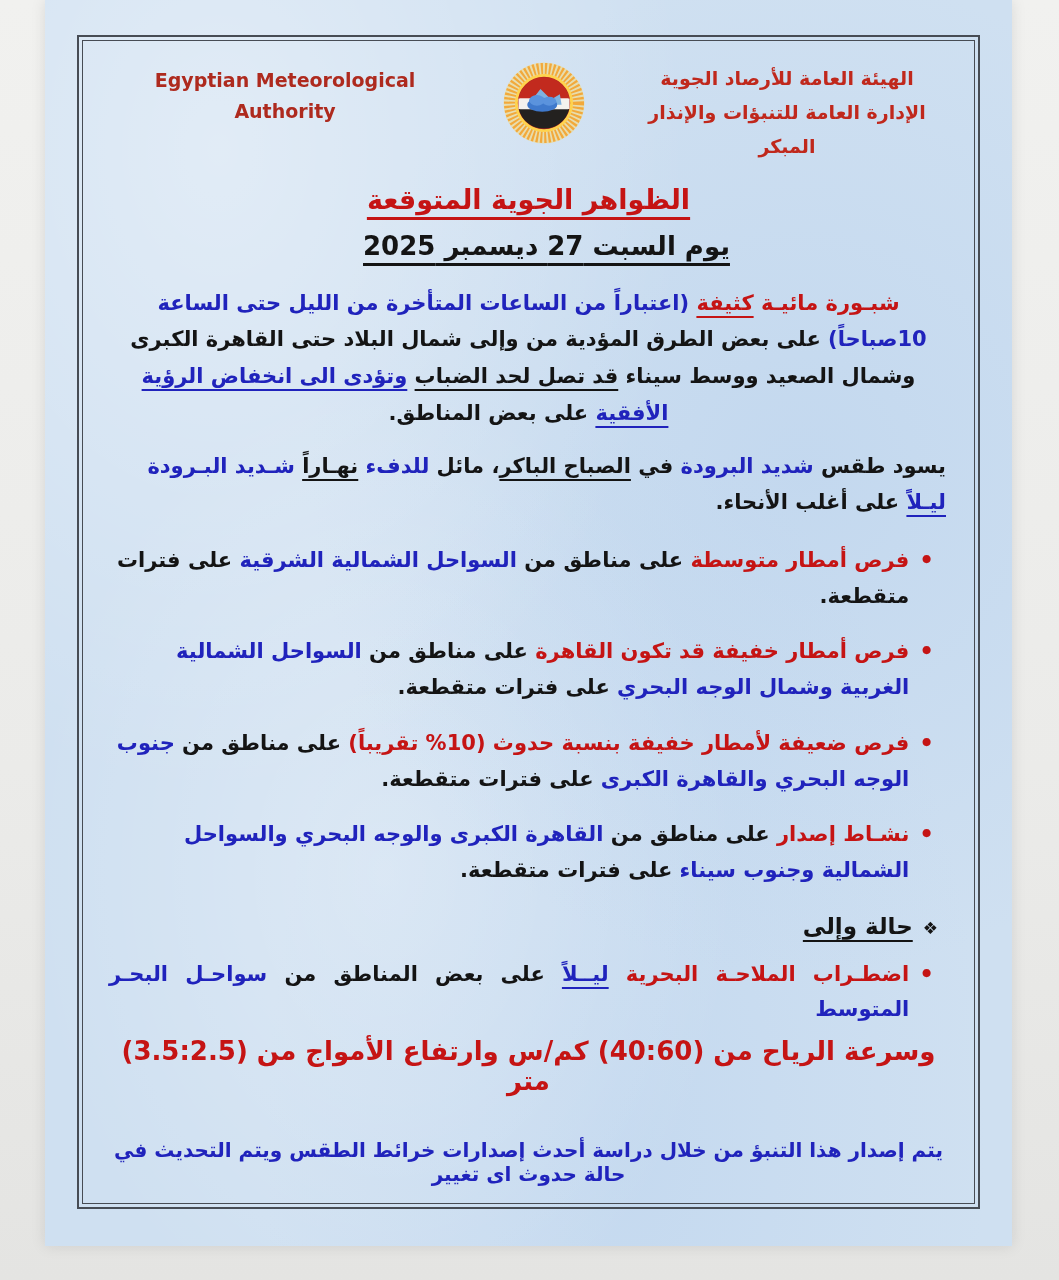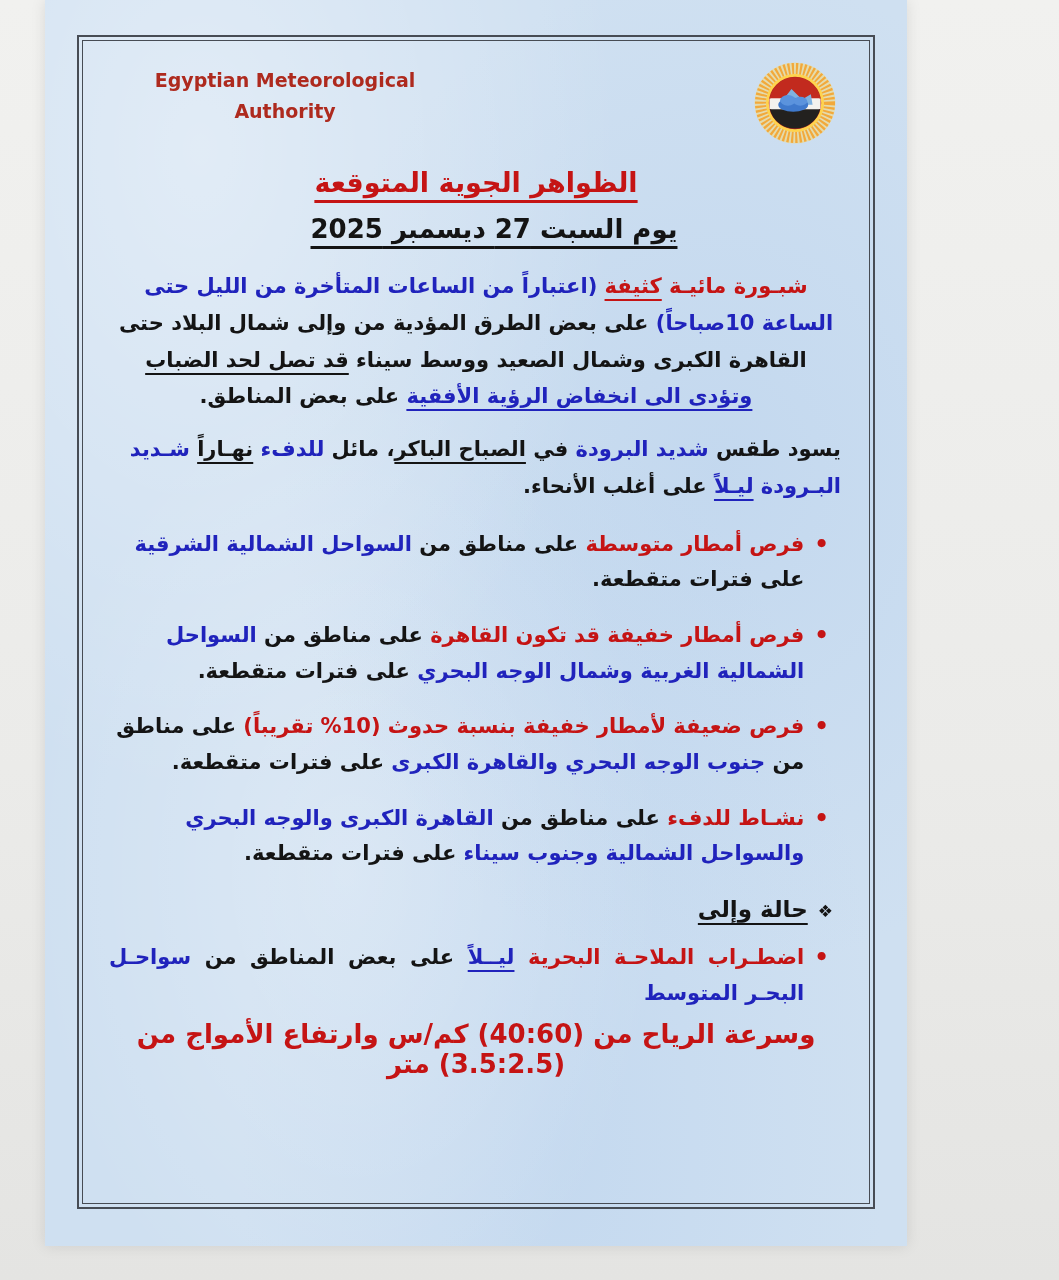--- a/index.html
+++ b/index.html
@@ -2,21 +2,21 @@
 <html lang="ar"><head>
 <meta charset="utf-8">
 <style>
   html,body{margin:0;padding:0;}
   body{
     width:1059px;height:1280px;overflow:hidden;
     background:linear-gradient(180deg,#f1f1ef 0%,#ebebe9 60%,#e4e4e2 100%);
     font-family:"DejaVu Sans",sans-serif;
   }
   .page{
-    position:absolute;left:45px;top:0;width:862px;height:1246px;
+    position:absolute;left:45px;top:0;width:967px;height:1246px;
     background-color:#cfe0f1;
     background-image:
       radial-gradient(ellipse at 18% 12%, rgba(255,255,255,.38), transparent 42%),
       radial-gradient(ellipse at 78% 38%, rgba(168,198,233,.30), transparent 46%),
       radial-gradient(ellipse at 35% 70%, rgba(255,255,255,.28), transparent 40%),
       radial-gradient(ellipse at 60% 92%, rgba(170,200,235,.28), transparent 44%);
     box-shadow:0 0 14px rgba(0,0,0,.10);
   }
   .frame-outer{
     margin:35px 32px 0;height:1174px;border:2px solid #474c54;
@@ -81,20 +81,24 @@
               <path d="M21.4 57 L78.6 57 A29 29 0 0 1 50 79 A29 29 0 0 1 21.4 57 Z" fill="#23211f"></path>
             </g>
             <g>
               <path d="M32 52 L46 34 L58 46 L68 40 L70 52 Z" fill="#7fb2e0"></path>
               <ellipse cx="48" cy="52" rx="17" ry="8" fill="#3f79cc"></ellipse>
               <ellipse cx="42" cy="47" rx="9" ry="6" fill="#5b93dd"></ellipse>
               <ellipse cx="56" cy="48" rx="8" ry="5" fill="#5b93dd"></ellipse>
             </g>
           </svg>
         </div>
+        <div class="hdr-ar">
+          <div>الهيئة العامة للأرصاد الجوية</div>
+          <div>الإدارة العامة للتنبؤات والإنذار المبكر</div>
+        </div>
       </div>
 
       <div class="title"><span>الظواهر الجوية المتوقعة</span></div>
       <div class="date"><span>يوم السبت 27 ديسمبر 2025</span></div>
 
       <p class="para fog"><span class="red">شبـورة مائيـة </span><span class="red u">كثيفة</span><span class="blue"> (اعتباراً من الساعات المتأخرة من الليل حتى الساعة 10صباحاً) </span><span class="blk">على بعض الطرق المؤدية من وإلى شمال البلاد حتى القاهرة الكبرى وشمال الصعيد ووسط سيناء </span><span class="blk u">قد تصل لحد الضباب</span><span class="blk"> </span><span class="blue u">وتؤدى الى انخفاض الرؤية الأفقية</span><span class="blk"> على بعض المناطق.</span></p>
 
       <p class="para weather"><span class="blk">يسود طقس </span><span class="blue">شديد البرودة </span><span class="blk">في </span><span class="blk u">الصباح الباكر</span><span class="blk">، مائل </span><span class="blue">للدفء </span><span class="blk u">نهـاراً</span><span class="blk"> </span><span class="blue">شـديد البـرودة </span><span class="blue u">ليـلاً</span><span class="blk"> على أغلب الأنحاء.</span></p>
 
       <ul class="bullets">
@@ -105,33 +109,37 @@
         <li>
             <span class="mk">•</span>
             <span><span class="red">فرص أمطار خفيفة قد تكون القاهرة </span><span class="blk">على مناطق من </span><span class="blue">السواحل الشمالية الغربية وشمال الوجه البحري </span><span class="blk">على فترات متقطعة.</span></span>
           </li>
         <li>
             <span class="mk">•</span>
             <span><span class="red">فرص ضعيفة لأمطار خفيفة بنسبة حدوث (10% تقريباً) </span><span class="blk">على مناطق من </span><span class="blue">جنوب الوجه البحري والقاهرة الكبرى </span><span class="blk">على فترات متقطعة.</span></span>
           </li>
         <li>
             <span class="mk">•</span>
-            <span><span class="red">نشـاط للدفء </span><span class="blk">على مناطق من </span><span class="blue">القاهرة الكبرى والوجه البحري والسواحل الشمالية وجنوب سيناء </span><span class="blk">على فترات متقطعة.</span></span>
+            <span><span class="red">نشـاط إصدار </span><span class="blk">على مناطق من </span><span class="blue">القاهرة الكبرى والوجه البحري والسواحل الشمالية وجنوب سيناء </span><span class="blk">على فترات متقطعة.</span></span>
           </li>
       </ul>
 
       <div class="sea-h">
           <span class="dm">❖</span>
           <span class="u">حالة وإلى</span>
         </div>
 
       <div class="sea-b">
         <div class="sea-l1">
             <span class="mk">•</span>
             <span><span class="red">اضطـراب الملاحـة البحرية </span><span class="blue u">ليــلاً</span><span class="blk"> على بعض المناطق من </span><span class="blue">سواحـل البحـر المتوسط</span></span>
           </div>
         <div class="sea-l3 red">وسرعة الرياح من (40:60) كم/س وارتفاع الأمواج من (3.5:2.5) متر</div>
       </div>
 
+      <div class="footer">
+        <div class="f1 blue">يتم إصدار هذا التنبؤ من خلال دراسة أحدث إصدارات خرائط الطقس ويتم التحديث في حالة حدوث اى تغيير</div>
+
+      </div>
 
     </div>
   </div>
 </div>
 
 </body></html>

